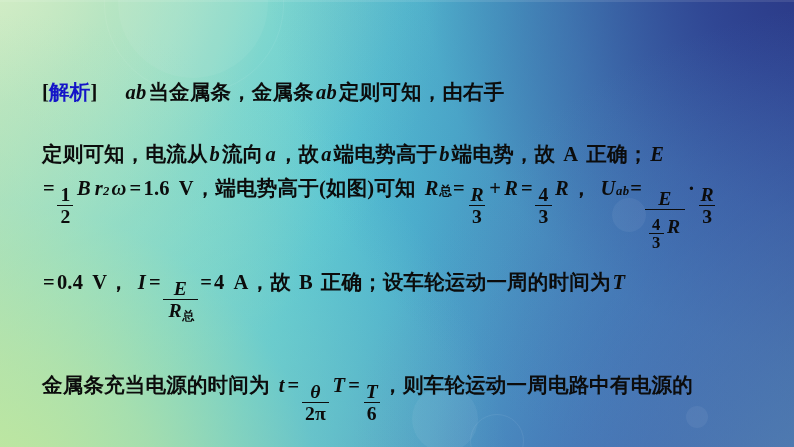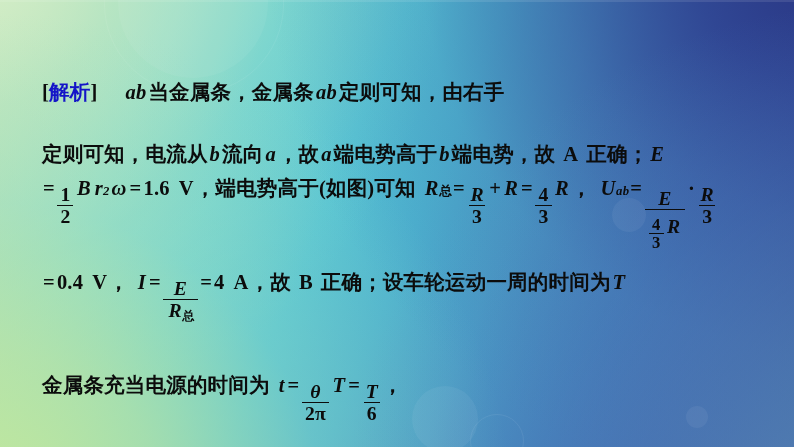--- a/index.html
+++ b/index.html
@@ -322,16 +322,17 @@
         <span class="num it">θ</span>
         <span class="den">2π</span>
       </span>
       <span class="it">T</span>
       <span class="op">=</span>
       <span class="frac">
         <span class="num it">T</span>
         <span class="den">6</span>
       </span>
       <span class="cjk">，</span>
+      <span class="cjk">则车轮运动一周电路中有电源的</span>
     </div>
 
   </div>
 </div>
 
 </body></html>

